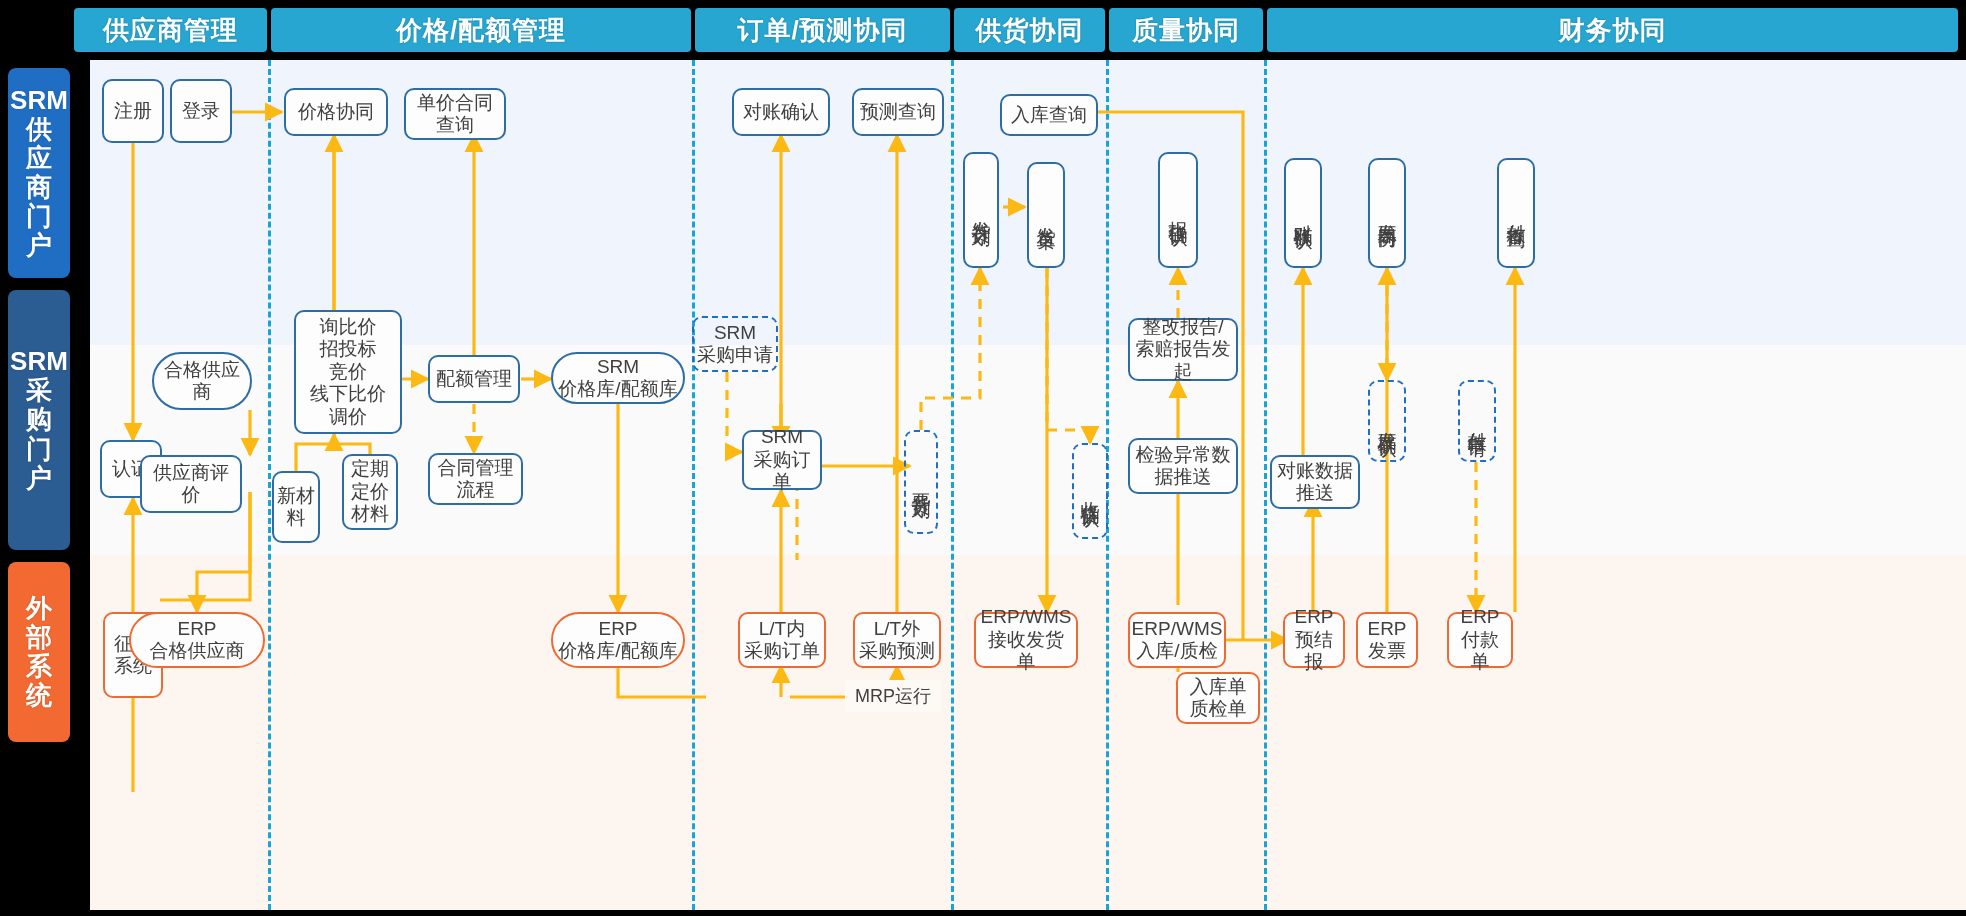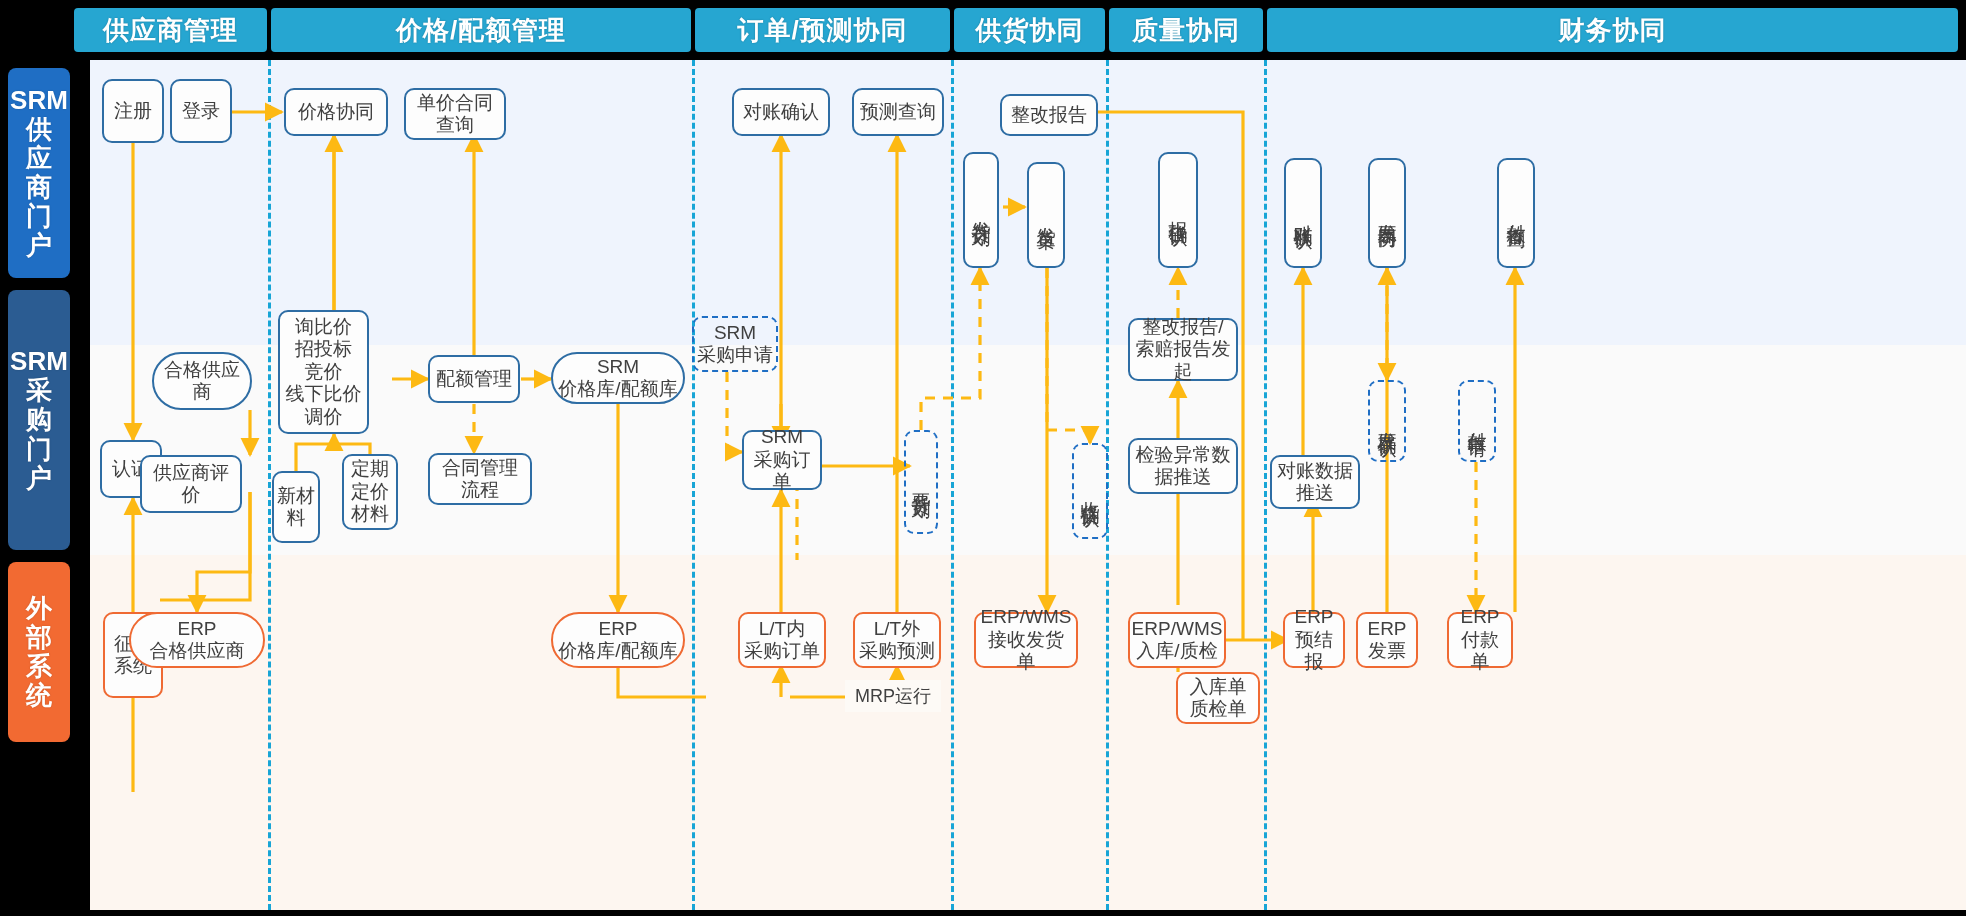--- a/index.html
+++ b/index.html
@@ -198,31 +198,31 @@
   <div class="node" style="left:140px;top:455px;width:102px;height:58px">供应商评价</div>
   <div class="node ext" style="left:103px;top:612px;width:60px;height:86px">征信系统</div>
   <div class="node ext pill" style="left:129px;top:612px;width:136px;height:56px">
       <span>ERP<br>合格供应商</span>
     </div>
 
   <div class="node" style="left:284px;top:88px;width:104px;height:48px">价格协同</div>
   <div class="node" style="left:404px;top:88px;width:102px;height:52px">
       <span>单价合同查询</span>
     </div>
-  <div class="node" style="left:278px;top:310px;width:91px;height:124px">
+  <div class="node" style="left:294px;top:310px;width:108px;height:124px">
       <span>询比价<br>招投标<br>竞价<br>线下比价<br>调价</span>
     </div>
   <div class="node" style="left:272px;top:471px;width:48px;height:72px">
       <span>新材料</span>
     </div>
   <div class="node" style="left:342px;top:454px;width:56px;height:76px">
       <span>定期定价材料</span>
     </div>
   <div class="node" style="left:428px;top:355px;width:92px;height:48px">配额管理</div>
-  <div class="node" style="left:428px;top:453px;width:104px;height:52px">
+  <div class="node" style="left:428px;top:453px;width:95px;height:52px">
       <span>合同管理流程</span>
     </div>
   <div class="node pill" style="left:551px;top:352px;width:134px;height:52px">
       <span>SRM<br>价格库/配额库</span>
     </div>
   <div class="node ext pill" style="left:551px;top:612px;width:134px;height:56px">
       <span>ERP<br>价格库/配额库</span>
     </div>
 
   <div class="node" style="left:732px;top:88px;width:98px;height:48px">对账确认</div>
@@ -237,21 +237,21 @@
       <span>要货计划</span>
     </div>
   <div class="node ext" style="left:738px;top:612px;width:88px;height:56px">
       <span>L/T内<br>采购订单</span>
     </div>
   <div class="node ext" style="left:853px;top:612px;width:88px;height:56px">
       <span>L/T外<br>采购预测</span>
     </div>
   <div class="plabel" style="left:845px;top:680px;width:96px;height:32px">MRP运行</div>
 
-  <div class="node" style="left:1000px;top:94px;width:98px;height:42px">整改报告</div>
+  <div class="node" style="left:1000px;top:94px;width:98px;height:42px">入库查询</div>
   <div class="node vert" style="left:963px;top:152px;width:36px;height:116px">
       <span>发货计划</span>
     </div>
   <div class="node vert" style="left:1027px;top:162px;width:38px;height:106px">
       <span>发货单</span>
     </div>
   <div class="node dash vert" style="left:1072px;top:443px;width:36px;height:96px">
       <span>收货确认</span>
     </div>
   <div class="node ext" style="left:974px;top:612px;width:104px;height:56px">

